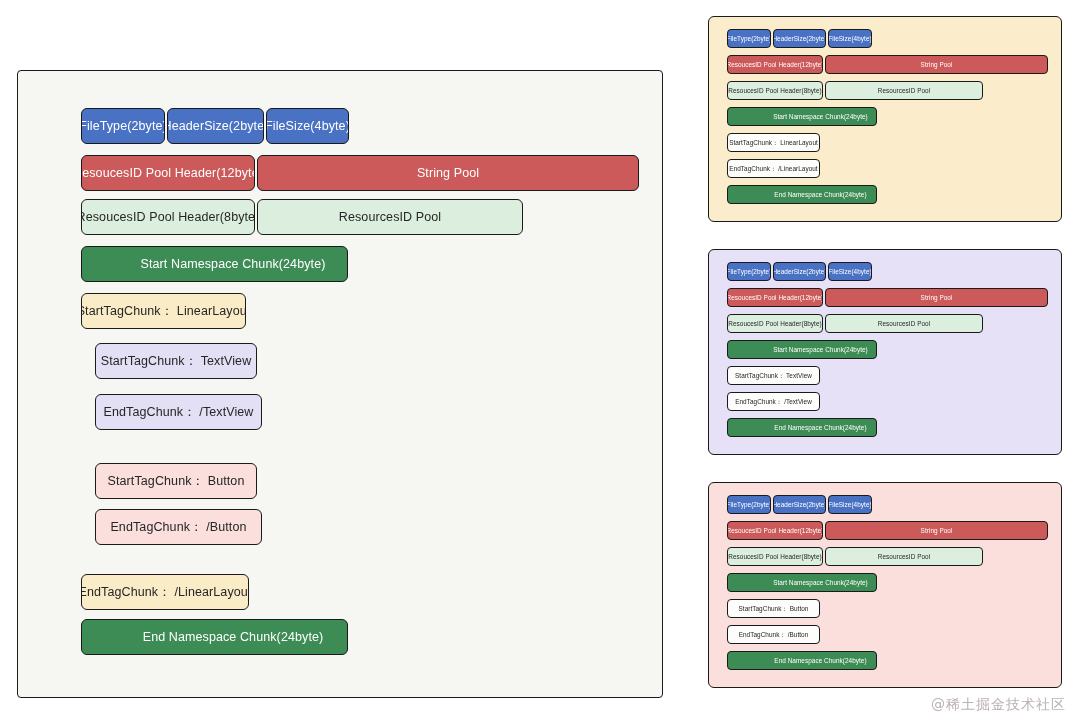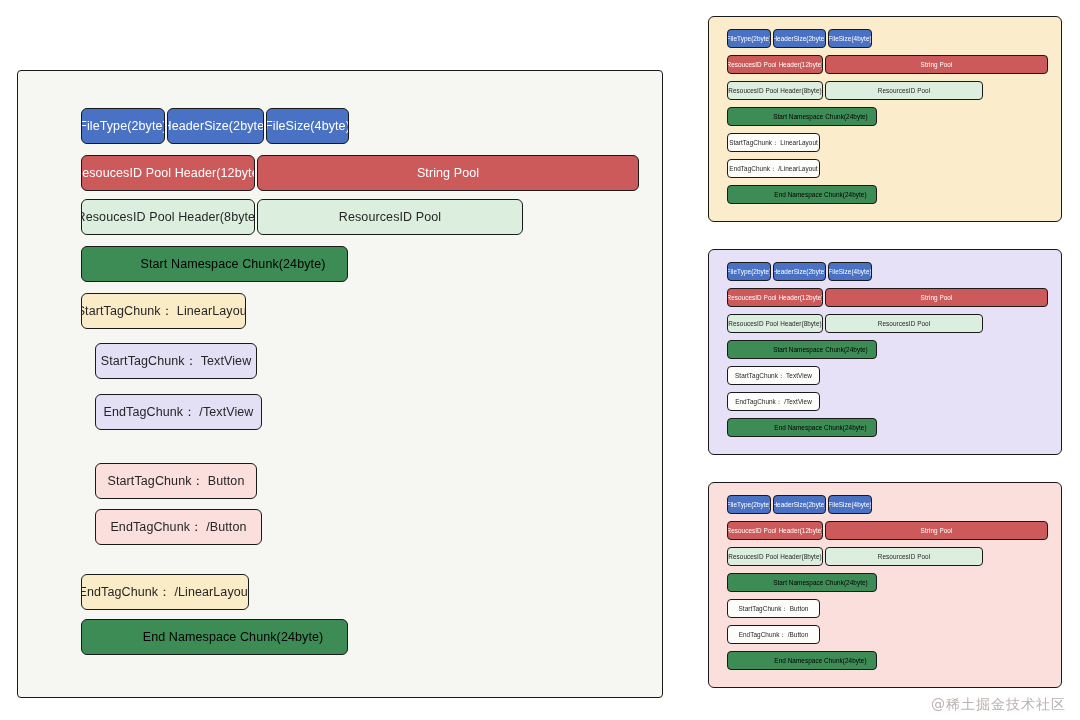--- a/index.html
+++ b/index.html
@@ -26,21 +26,21 @@
     text-align: center;
     line-height: 1.15;
     white-space: nowrap;
     overflow: hidden;
   }
 
   
   .c-blue   { background: #4a72c4; color: #ffffff; }
   .c-red    { background: #cc5a5a; color: #ffffff; }
   .c-lgreen { background: #dcefdf; color: #262626; }
-  .c-green  { background: #3e8c55; color: #000000; padding-left: 37px; }
+  .c-green  { background: #3e8c55; color: #ffffff; padding-left: 37px; }
   .c-cream  { background: #fbecc8; color: #262626; }
   .c-lav    { background: #e3dff5; color: #262626; }
   .c-pink   { background: #fadfdc; color: #262626; }
   .c-white  { background: #fdfdfb; color: #262626; }
 
   
   #main-panel {
     position: absolute;
     left: 17px;
     top: 70px;

